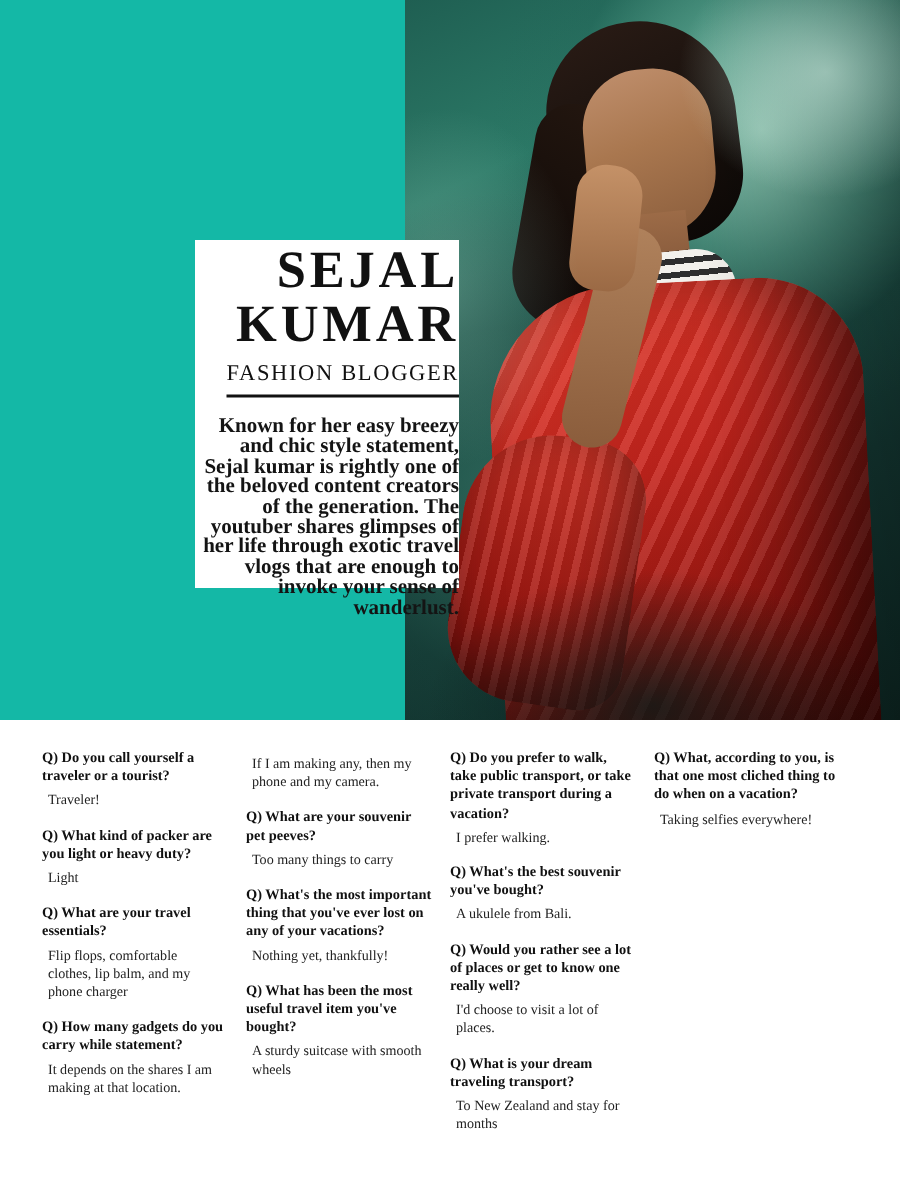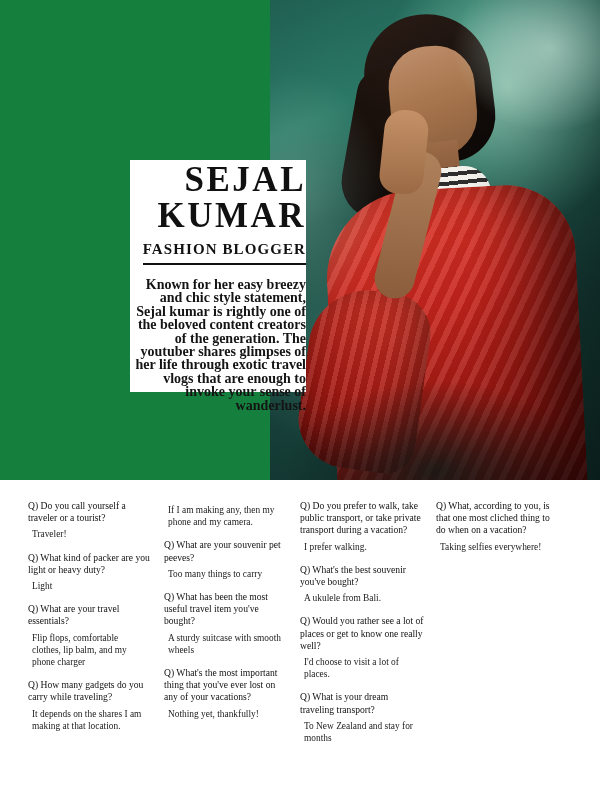--- a/index.html
+++ b/index.html
@@ -24,21 +24,21 @@
   }
 
   
   .hero {
     position: absolute;
     left: 0;
     top: 0;
     width: 600px;
     height: 480px;
     overflow: hidden;
-    background: #15803d;
+    background: #14b8a6;
   }
 
   
   .photo {
     position: absolute;
     left: 270px;
     top: 0;
     width: 330px;
     height: 480px;
     overflow: hidden;
@@ -164,21 +164,21 @@
     font-family: "Liberation Serif", serif;
     font-weight: 700;
     font-size: 35px;
     line-height: 36px;
     letter-spacing: 2.5px;
     color: #111111;
   }
   .name-line2 { margin-bottom: 6px; text-align: right; }
   .role {
     font-family: "Liberation Serif", serif;
-    font-weight: 700;
+    font-weight: 400;
     font-size: 15px;
     letter-spacing: 1.1px;
     color: #111111;
     padding-bottom: 5px;
     border-bottom: 2px solid #111111;
     display: inline-block;
   }
   .blurb {
     margin-top: 13px;
     font-family: "Liberation Serif", serif;
@@ -197,21 +197,21 @@
     width: 544px;
     display: flex;
     gap: 12px;
   }
   .qa-col {
     width: 124px;
   }
   .qa-item { margin-bottom: 11px; }
   .qa-q {
     font-family: "Liberation Serif", serif;
-    font-weight: 400;
+    font-weight: 700;
     font-size: 9.6px;
     line-height: 12.2px;
     color: #111111;
     margin: 0 0 1px 0;
   }
   .qa-a {
     font-family: "Liberation Serif", serif;
     font-weight: 400;
     font-size: 9.4px;
     line-height: 12.2px;
@@ -257,41 +257,41 @@
       </div>
       <div class="qa-item">
         <p class="qa-q">Q) What kind of packer are you   light or heavy duty?</p>
         <p class="qa-a">Light</p>
       </div>
       <div class="qa-item">
         <p class="qa-q">Q) What are your travel essentials?</p>
         <p class="qa-a">Flip flops, comfortable clothes, lip balm, and my phone charger</p>
       </div>
       <div class="qa-item">
-        <p class="qa-q">Q) How many gadgets do you carry while traveling?</p>
+        <p class="qa-q">Q) How many gadgets do you carry while statement?</p>
         <p class="qa-a">It depends on the shares I am making at that location.</p>
       </div>
     </div>
 
     <div class="qa-col">
       <div class="qa-item">
         <p class="qa-a">If I am making any, then my phone and my camera.</p>
       </div>
       <div class="qa-item">
         <p class="qa-q">Q) What are your souvenir pet peeves?</p>
         <p class="qa-a">Too many things to carry</p>
       </div>
       <div class="qa-item">
+        <p class="qa-q">Q) What's the most important thing that you've ever lost on any of your vacations?</p>
+        <p class="qa-a">Nothing yet, thankfully!</p>
+      </div>
+      <div class="qa-item">
         <p class="qa-q">Q) What has been the most useful travel item you've bought?</p>
         <p class="qa-a">A sturdy suitcase with smooth wheels</p>
       </div>
-      <div class="qa-item">
-        <p class="qa-q">Q) What's the most important thing that you've ever lost on any of your vacations?</p>
-        <p class="qa-a">Nothing yet, thankfully!</p>
-      </div>
     </div>
 
     <div class="qa-col">
       <div class="qa-item">
         <p class="qa-q">Q) Do you prefer to walk, take public transport, or take private transport during a vacation?</p>
         <p class="qa-a">I prefer walking.</p>
       </div>
       <div class="qa-item">
         <p class="qa-q">Q) What's the best souvenir you've bought?</p>
         <p class="qa-a">A ukulele from Bali.</p>

